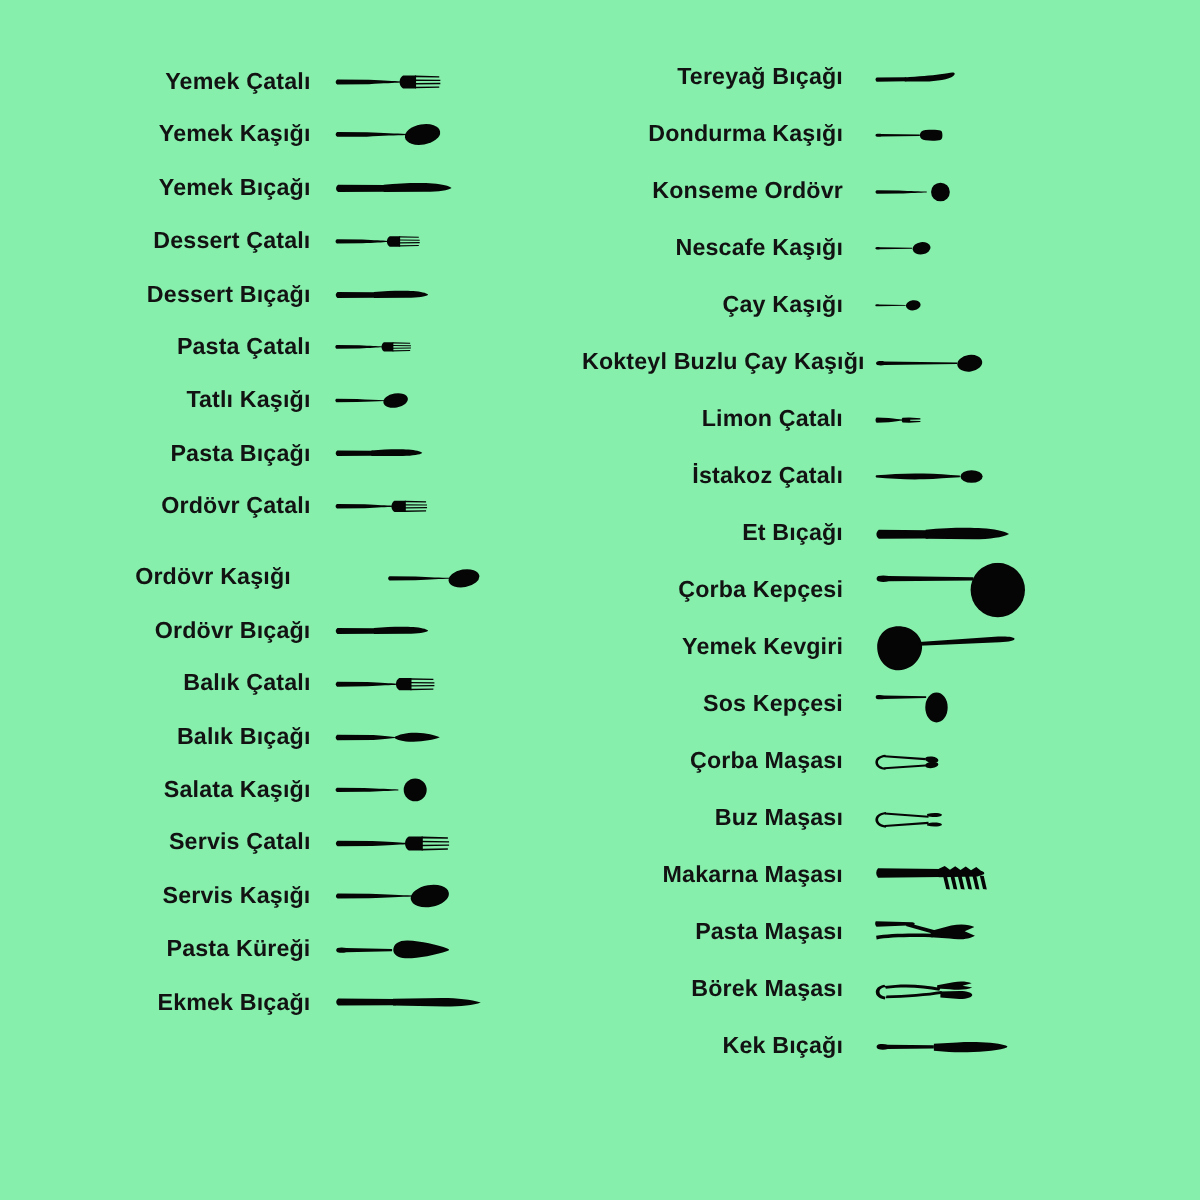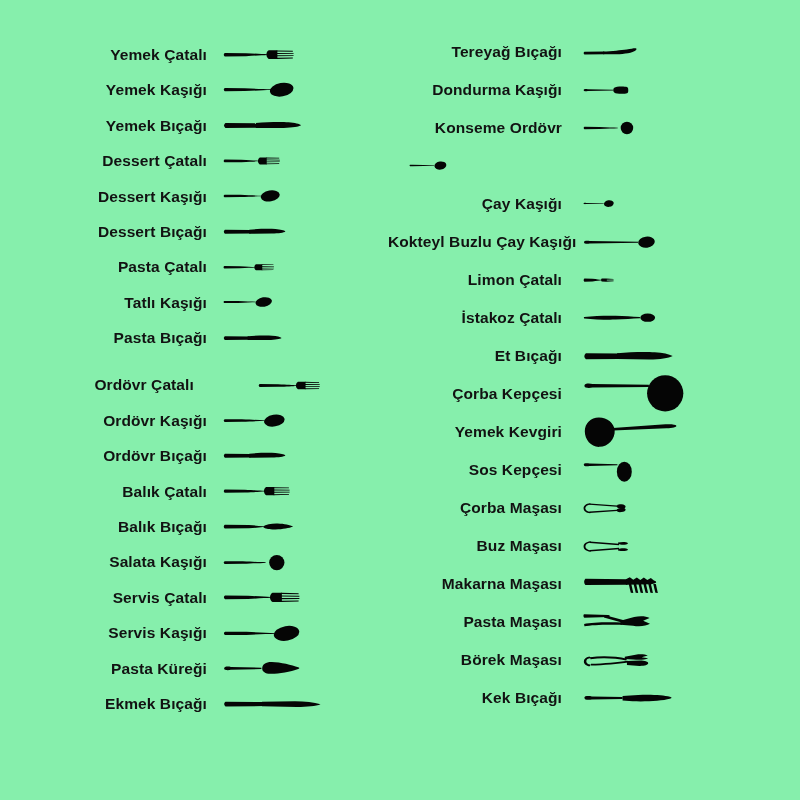--- a/index.html
+++ b/index.html
@@ -193,28 +193,20 @@
 
       <div class="row">
         <div class="label">Dessert Çatalı</div>
         <div class="iconbox">
           <svg width="58" height="13.9">
             <use href="#sym-fork" xlink:href="#sym-fork"></use>
           </svg>
         </div>
       </div>
 
-      <div class="row">
-        <div class="label">Dessert Kaşığı</div>
-        <div class="iconbox">
-          <svg width="58" height="13.9">
-            <use href="#sym-spoon" xlink:href="#sym-spoon"></use>
-          </svg>
-        </div>
-      </div>
 
       <div class="row">
         <div class="label">Dessert Bıçağı</div>
         <div class="iconbox">
           <svg width="64" height="15.4">
             <use href="#sym-knife" xlink:href="#sym-knife"></use>
           </svg>
         </div>
       </div>
 
@@ -360,20 +352,21 @@
       <div class="row">
         <div class="label">Konseme Ordövr</div>
         <div class="iconbox">
           <svg width="54" height="14">
             <use href="#sym-round-spoon" xlink:href="#sym-round-spoon"></use>
           </svg>
         </div>
       </div>
 
       <div class="row">
+        <div class="label">Nescafe Kaşığı</div>
         <div class="iconbox">
           <svg width="40" height="11.2">
             <use href="#sym-teaspoon" xlink:href="#sym-teaspoon"></use>
           </svg>
         </div>
       </div>
 
       <div class="row">
         <div class="label">Çay Kaşığı</div>
         <div class="iconbox">

